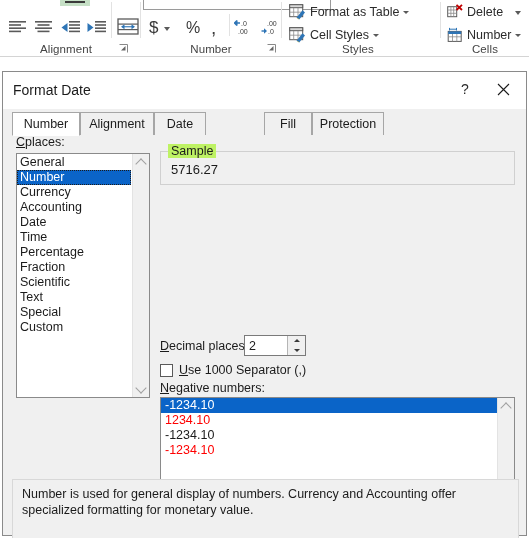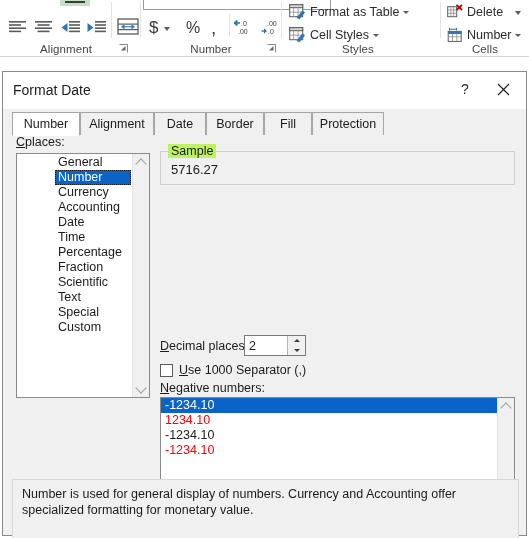--- a/index.html
+++ b/index.html
@@ -219,21 +219,20 @@
     box-sizing: border-box;
     background: #ffffff;
     border: 1px solid #8a8a8a;
     overflow: hidden;
   }
   #category-list { left: 4px; top: 18px; width: 134px; height: 245px; }
   .cat-items {
     position: absolute;
     left: 0; top: 1px;
     right: 18px;
-    padding-left: 38px;
   }
   .cat-item {
     font-size: 12.5px;
     line-height: 15px;
     padding: 0 3px;
     color: #1b1b1b;
     white-space: nowrap;
     cursor: default;
   }
   .cat-item.selected {
@@ -598,21 +597,20 @@
           <path d="M1 1 L12 12 M12 1 L1 12" stroke="#1b1b1b" stroke-width="1.1" fill="none"></path>
         </svg>
       </button>
     </div>
 
     <div class="tabstrip">
       <div class="tabs-baseline"></div>
       <div class="tab active" style="left:0px;   width:68px;">Number</div>
       <div class="tab" style="left:68px;  width:74px;">Alignment</div>
       <div class="tab" style="left:142px; width:52px;">Date</div>
-      <div class="tab" style="left:194px; width:58px;">Border</div>
       <div class="tab" style="left:252px; width:48px;">Fill</div>
       <div class="tab" style="left:300px; width:72px;">Protection</div>
     </div>
 
     <div class="pane">
 
       <div class="lbl" style="left:4px; top:0px;">
         <span class="ul">C</span><span>places:</span>
       </div>
 

